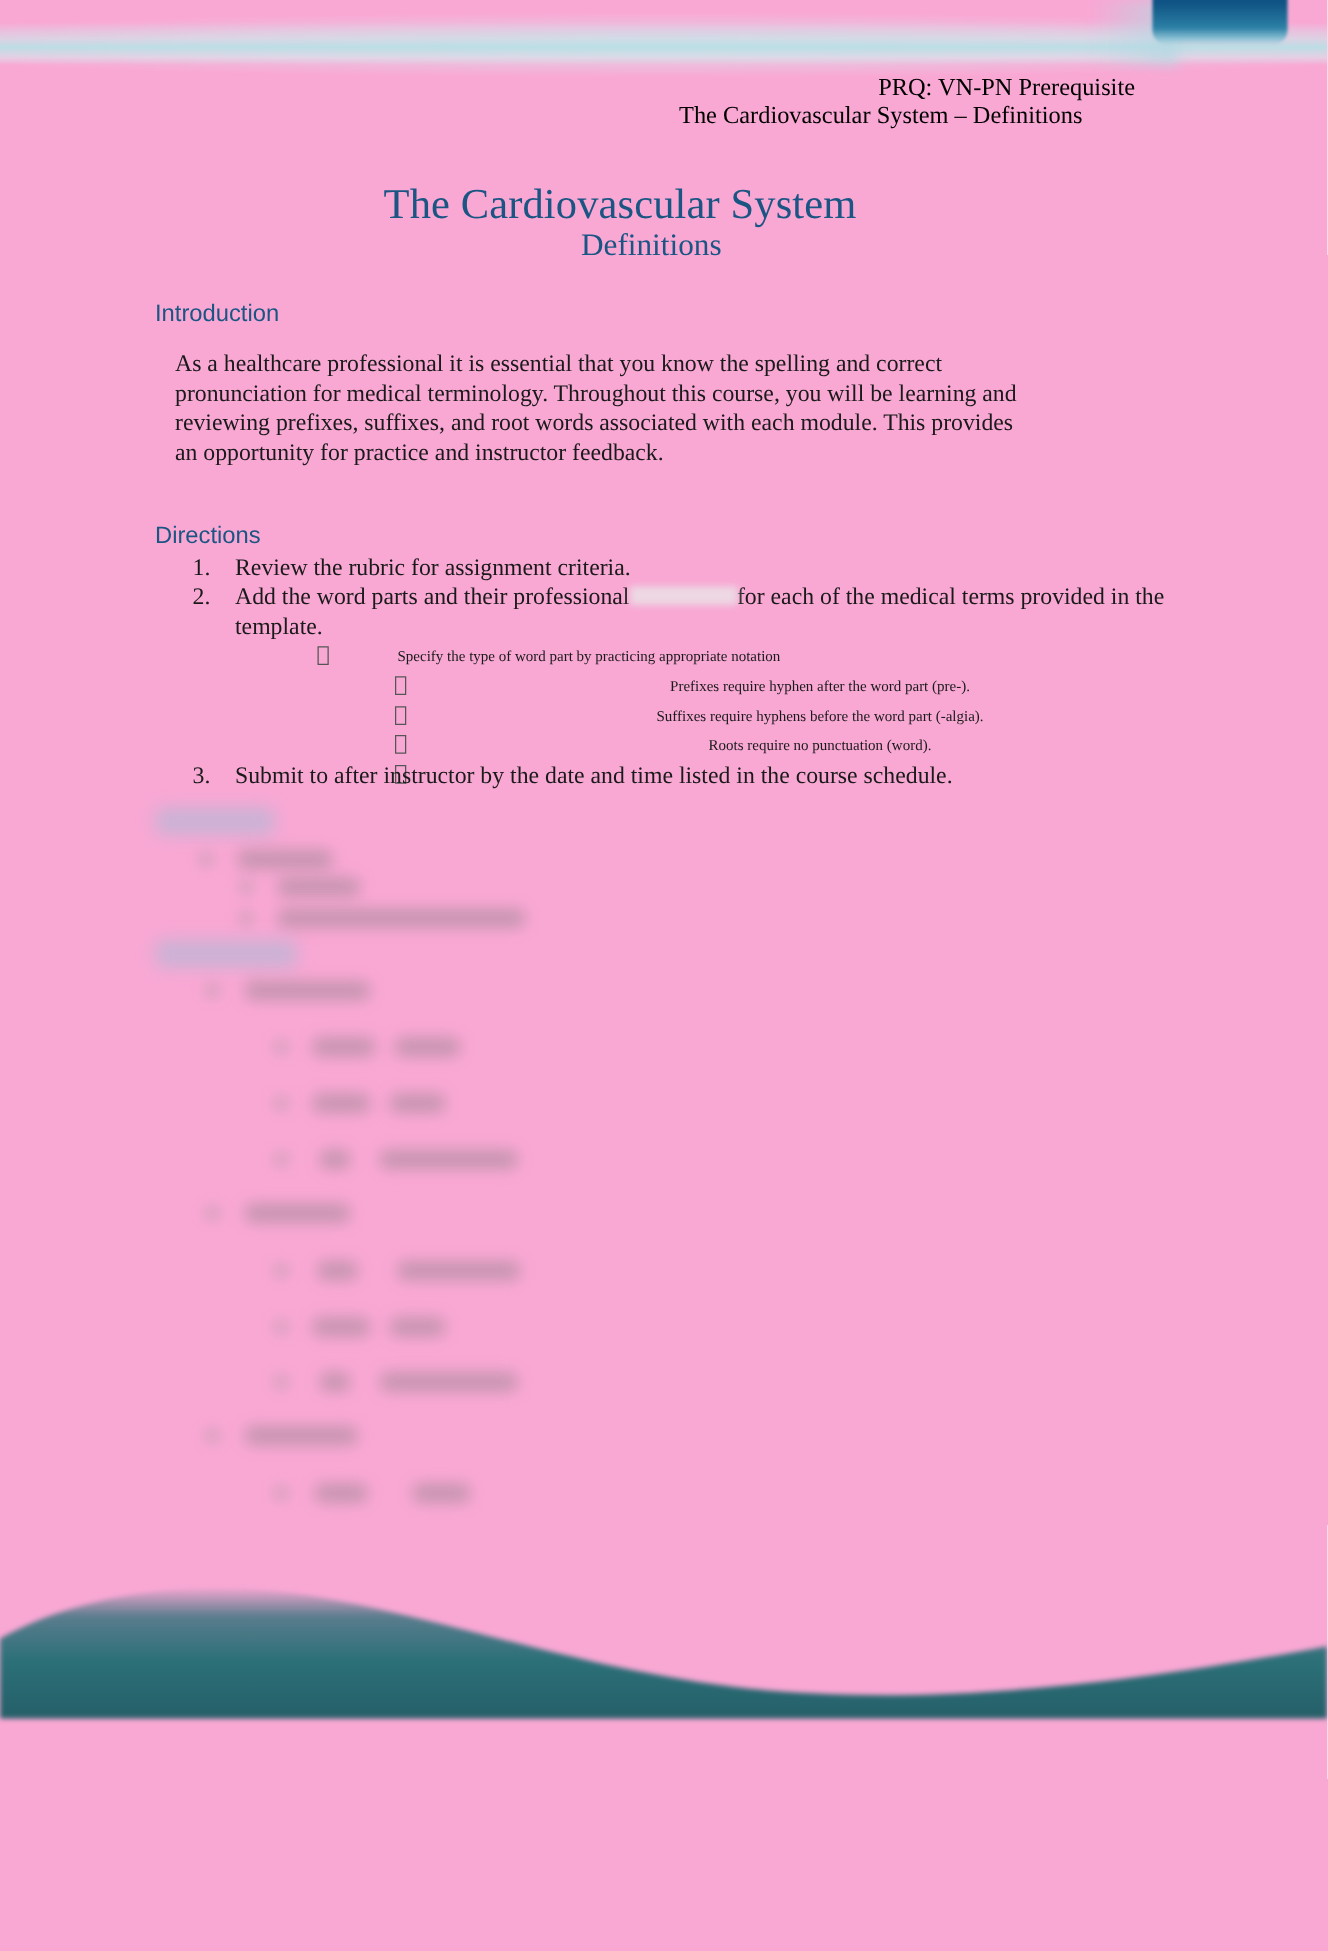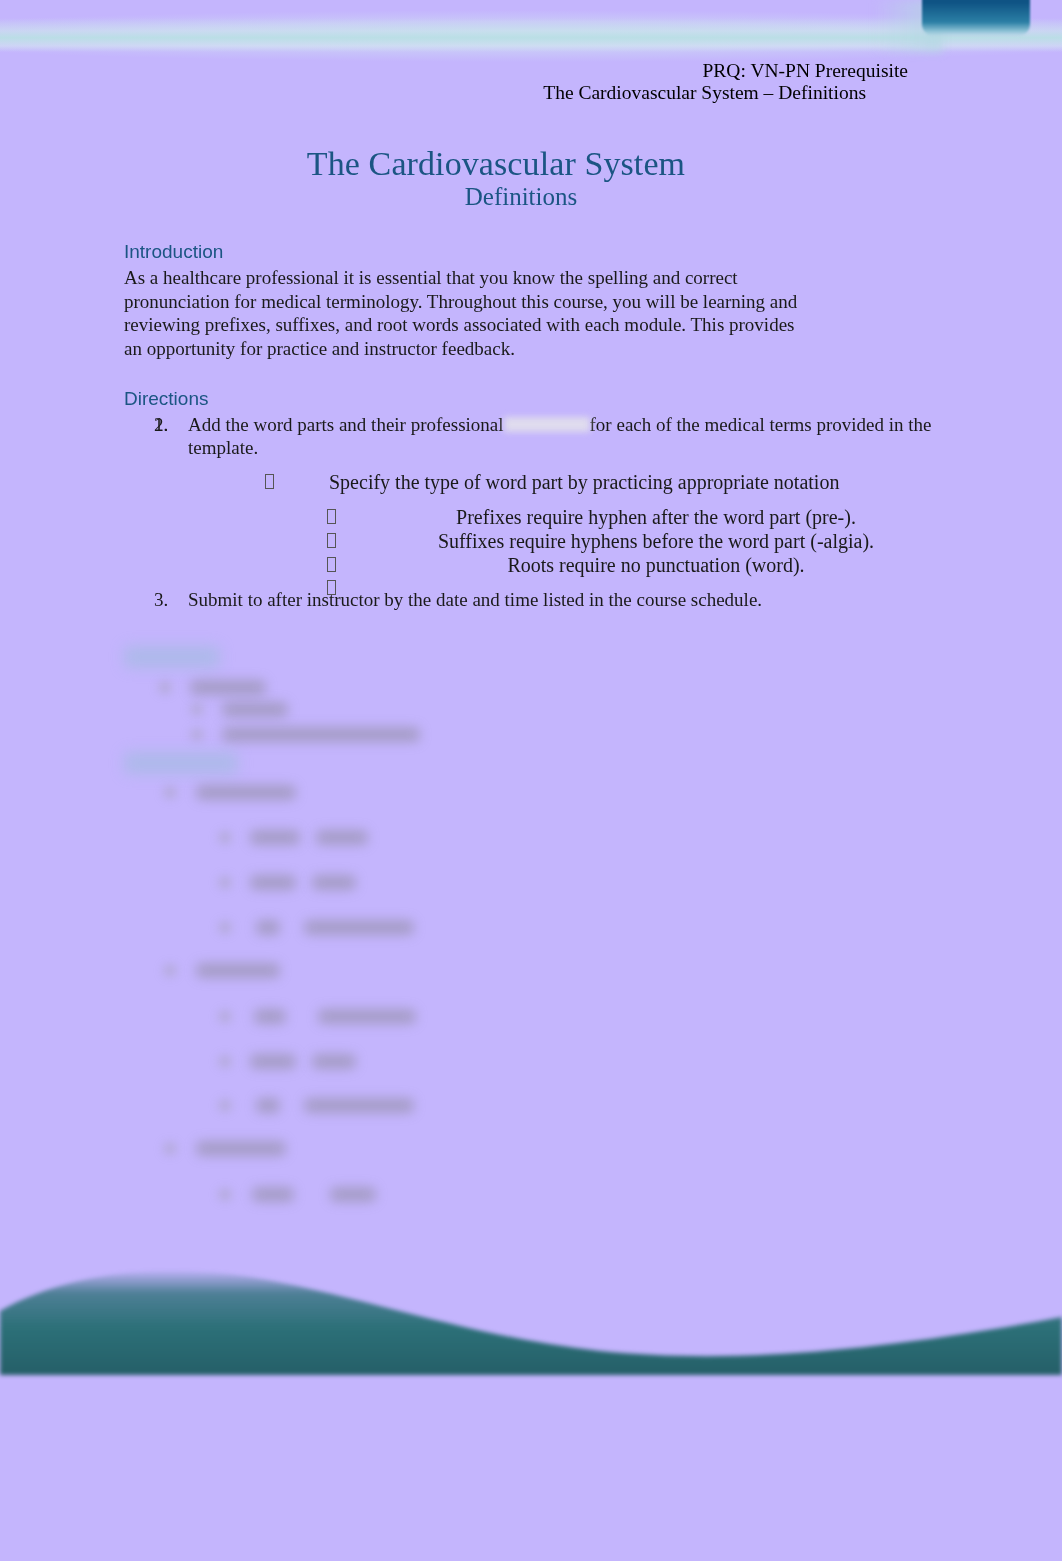--- a/index.html
+++ b/index.html
@@ -9,21 +9,21 @@
   }
   body {
     font-family: "Liberation Serif", "DejaVu Serif", serif;
     color: #1a1a1a;
   }
 
   #page {
     position: relative;
     width: 1062px;
     height: 1561px;
-    background: #c4b5fd;
+    background: #f9a8d4;
     overflow: hidden;
   }
 
   
   .top-band {
     position: absolute;
     left: 0;
     top: 18px;
     width: 1062px;
     height: 34px;
@@ -117,21 +117,21 @@
     font-weight: normal;
     font-size: 19px;
     line-height: 1.25;
     color: #1b5583;
     font-family: "Liberation Sans", "DejaVu Sans", sans-serif;
   }
 
   .section-gap { height: 26px; }
 
   p.body-text {
-    margin: 0;
+    margin: 16px;
     font-size: 19px;
     line-height: 23.8px;
     color: #1a1a1a;
     width: 680px;
   }
 
   
   ol.num-list {
     margin: 2px 0 0 0;
     padding: 0;
@@ -158,24 +158,24 @@
     display: inline-block;
     width: 86px;
     height: 15px;
     vertical-align: -1px;
     background: rgba(232,232,232,0.75);
     filter: blur(3px);
   }
 
   
   ul.sub-list {
-    margin: 11px;
+    margin: 0;
     padding: 0;
     list-style: none;
-    font-size: 20px;
+    font-size: 12px;
     line-height: 23.8px;
   }
   ul.sub-list > li {
     position: relative;
     padding-left: 130px;
   }
   ul.sub-list > li > .bullet-glyph {
     position: absolute;
     left: 66px;
     top: 3px;
@@ -256,20 +256,21 @@
     <h2 class="section-head">Introduction</h2>
     <p class="body-text">As a healthcare professional it is essential that you know the spelling and correct pronunciation for medical terminology. Throughout this course, you will be learning and reviewing prefixes, suffixes, and root words associated with each module. This provides an opportunity for practice and instructor feedback.</p>
 
     <div class="section-gap"></div>
 
     <h2 class="section-head">Directions</h2>
 
     <ol class="num-list">
       <li>
         <span class="marker">1.</span>
+        <span class="li-text">Review the rubric for assignment criteria.</span>
       </li>
       <li>
         <span class="marker">2.</span>
         <span class="li-text">Add the word parts and their professional</span><span class="redact-inline"></span><span class="li-text">for each of the medical terms provided in the template.</span>
 
         <ul class="sub-list">
           <li>
             <span class="bullet-glyph"></span>
             <span class="li-text">Specify the type of word part by practicing appropriate notation</span>
           </li>

